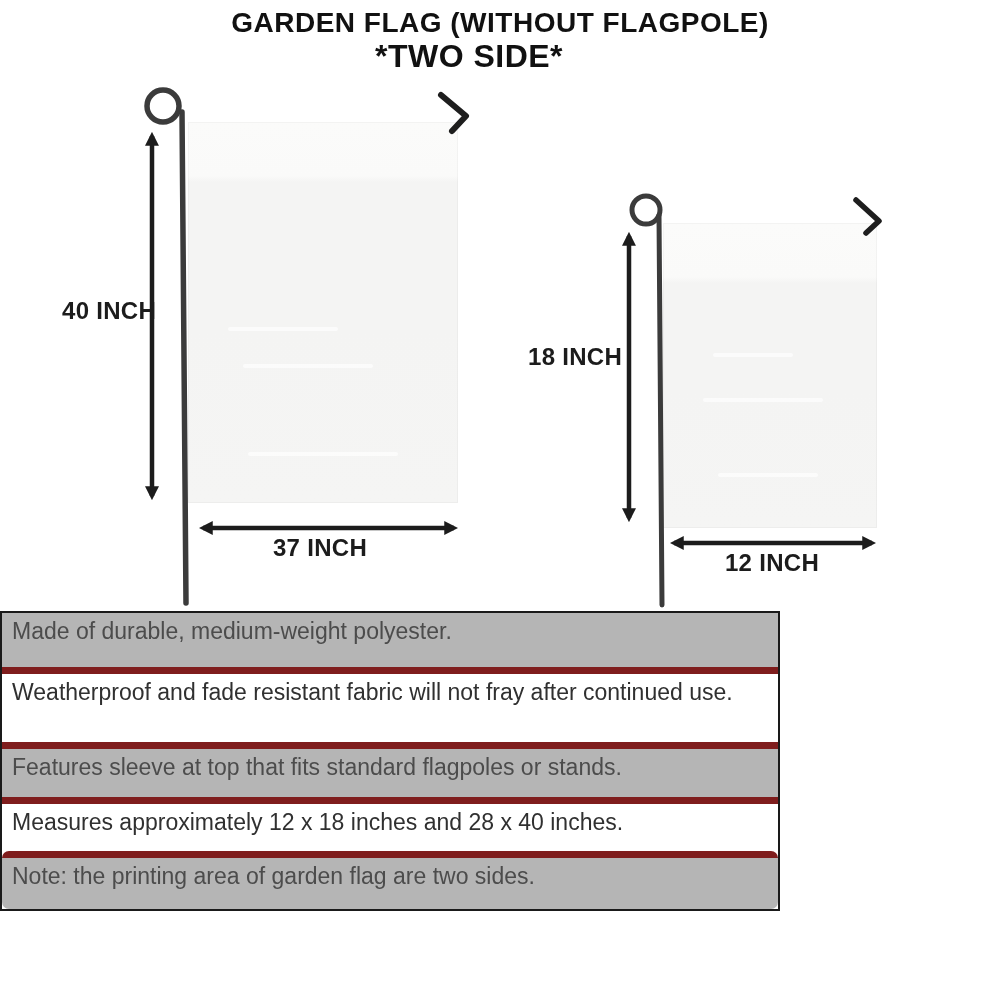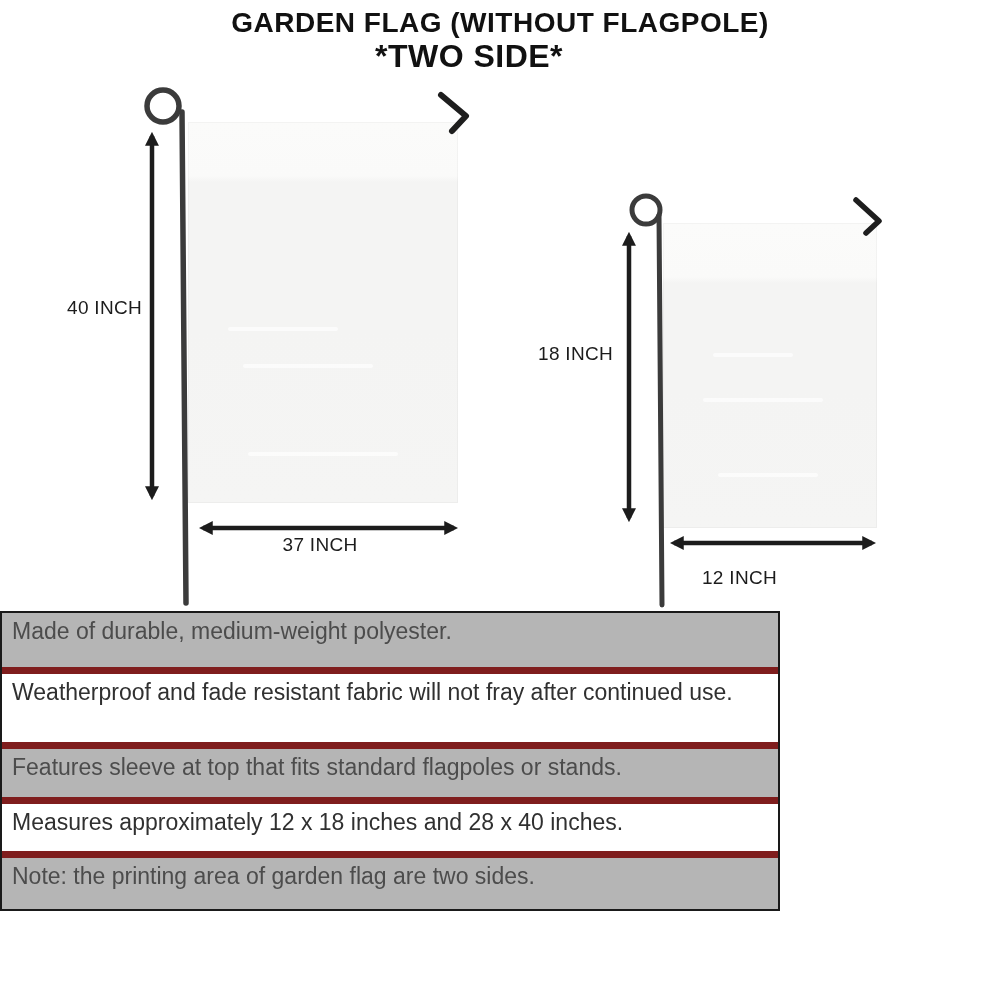--- a/index.html
+++ b/index.html
@@ -23,41 +23,41 @@
     background:linear-gradient(180deg,#fbfbfa 0px,#fafaf9 54px,#f4f4f3 60px,#f4f4f3 55%,#f5f5f4 100%);
     box-shadow:inset 0 0 0 1px rgba(0,0,0,0.03);
   }
   .flag-large{left:188px;top:122px;width:270px;height:381px;}
   .flag-small{left:663px;top:223px;width:214px;height:305px;}
   .crease{position:absolute;background:rgba(255,255,255,0.65);height:4px;border-radius:2px;}
   
   .diagram-svg{position:absolute;left:0;top:0;z-index:2;}
   
   .dim-label{
-    position:absolute;z-index:3;color:#1c1c1c;font-weight:normal;
-    font-size:19px;letter-spacing:.3px;white-space:nowrap;
+    position:absolute;z-index:3;color:#1c1c1c;font-weight:bold;
+    font-size:24px;letter-spacing:.3px;white-space:nowrap;
   }
   .lbl-40{left:62px;top:297px;width:80px;text-align:right;}
   .lbl-28{left:250px;top:534px;width:140px;text-align:center;}
   .lbl-18{left:528px;top:343px;width:85px;text-align:right;}
-  .lbl-12{left:702px;top:567px;width:140px;text-align:left;}
+  .lbl-12{left:702px;top:549px;width:140px;text-align:center;}
   
   .feature-table{
     position:absolute;left:0;top:611px;width:776px;z-index:4;
     border:2px solid #1a1a1a;
   }
   .feature-row{
     box-sizing:border-box;
     padding:5px 10px 0 10px;
     font-size:23px;line-height:1.18;
   }
   .feature-row + .feature-row{border-top:7px solid #7f1d1d;}
   .row-gray{background:#b5b5b5;color:#4c4c4c;}
   .row-white{background:#ffffff;color:#303030;}
-  .h54{height:54px;} .h56{height:56px;} .h55{height:55px;margin-top:19px;} .h58{height:58px;}
+  .h54{height:54px;} .h56{height:56px;} .h55{height:55px;margin-top:19px;} .h58{height:58px;border-radius:7px;}
 </style>
 </head>
 <body>
 
 <div class="title-wrap">
   <div class="title-line1">GARDEN FLAG (WITHOUT FLAGPOLE)</div>
   <div class="title-line2">*TWO SIDE*</div>
 </div>
 
 <div class="flag-panel flag-large">

